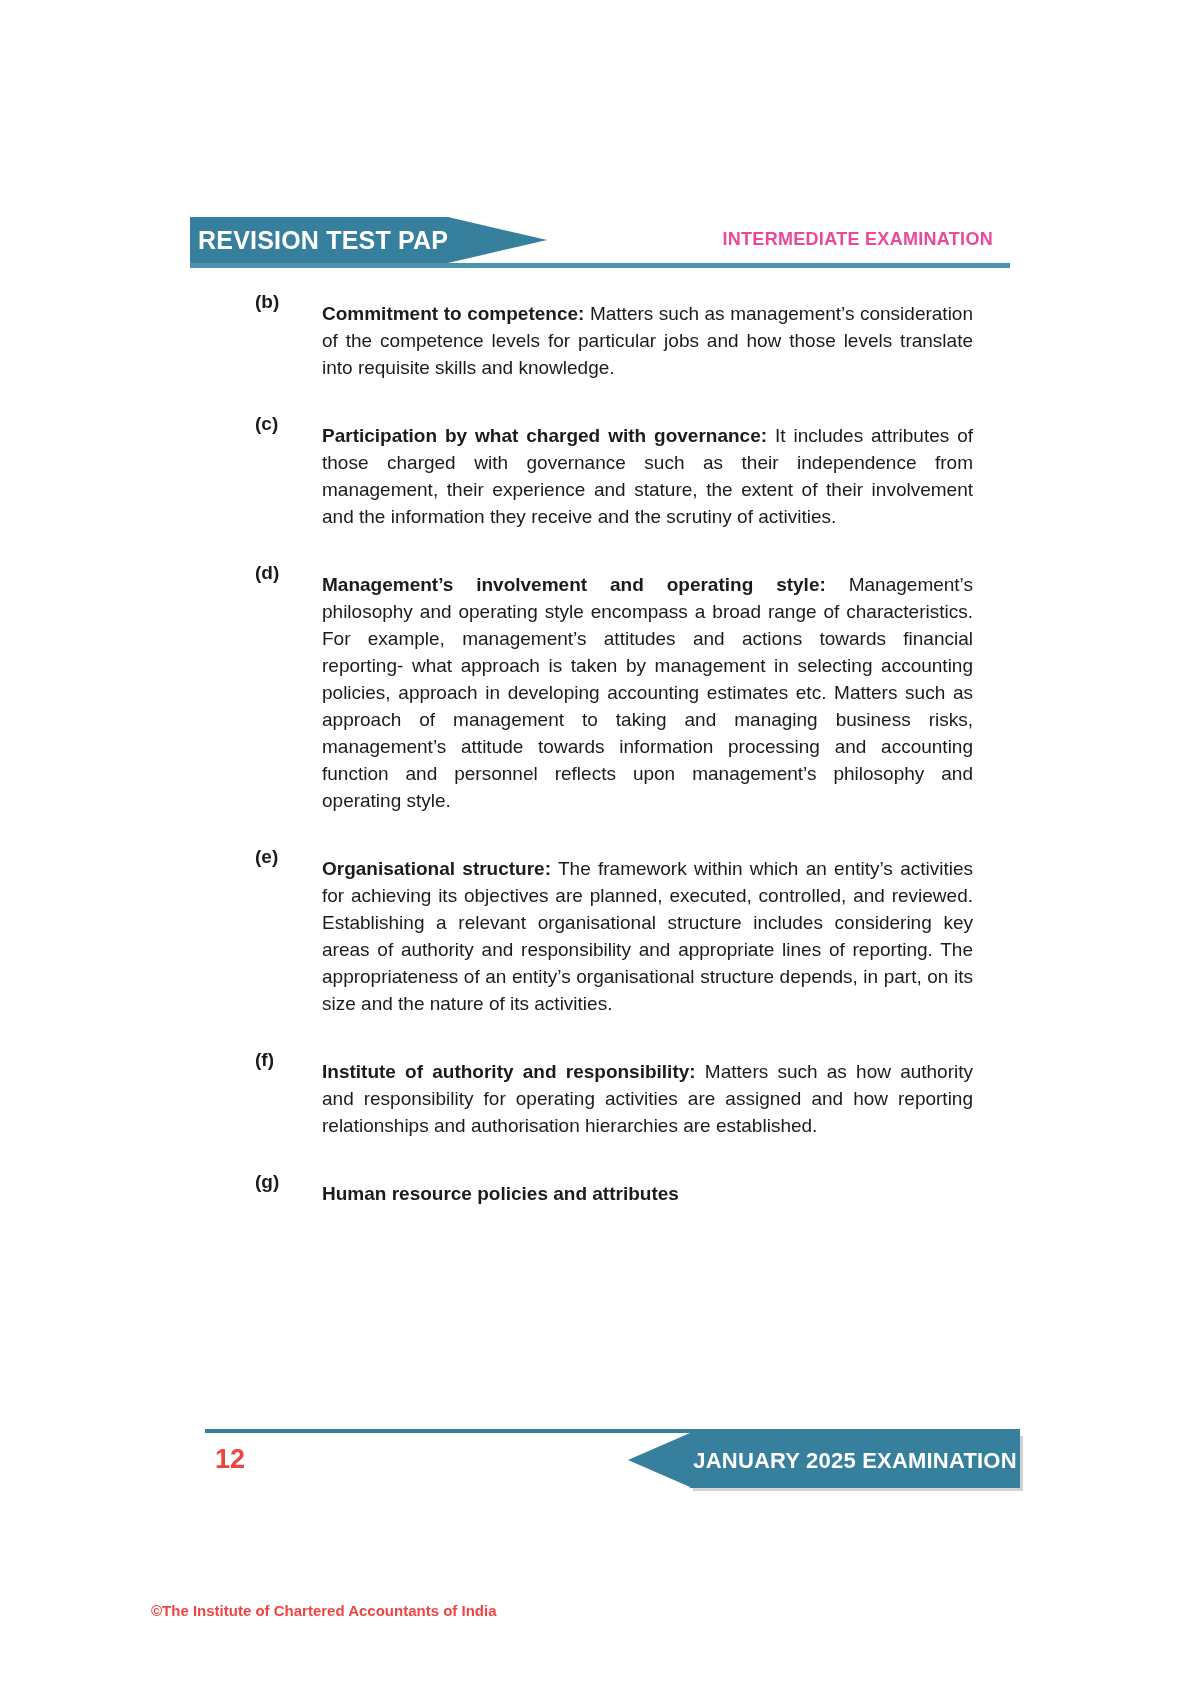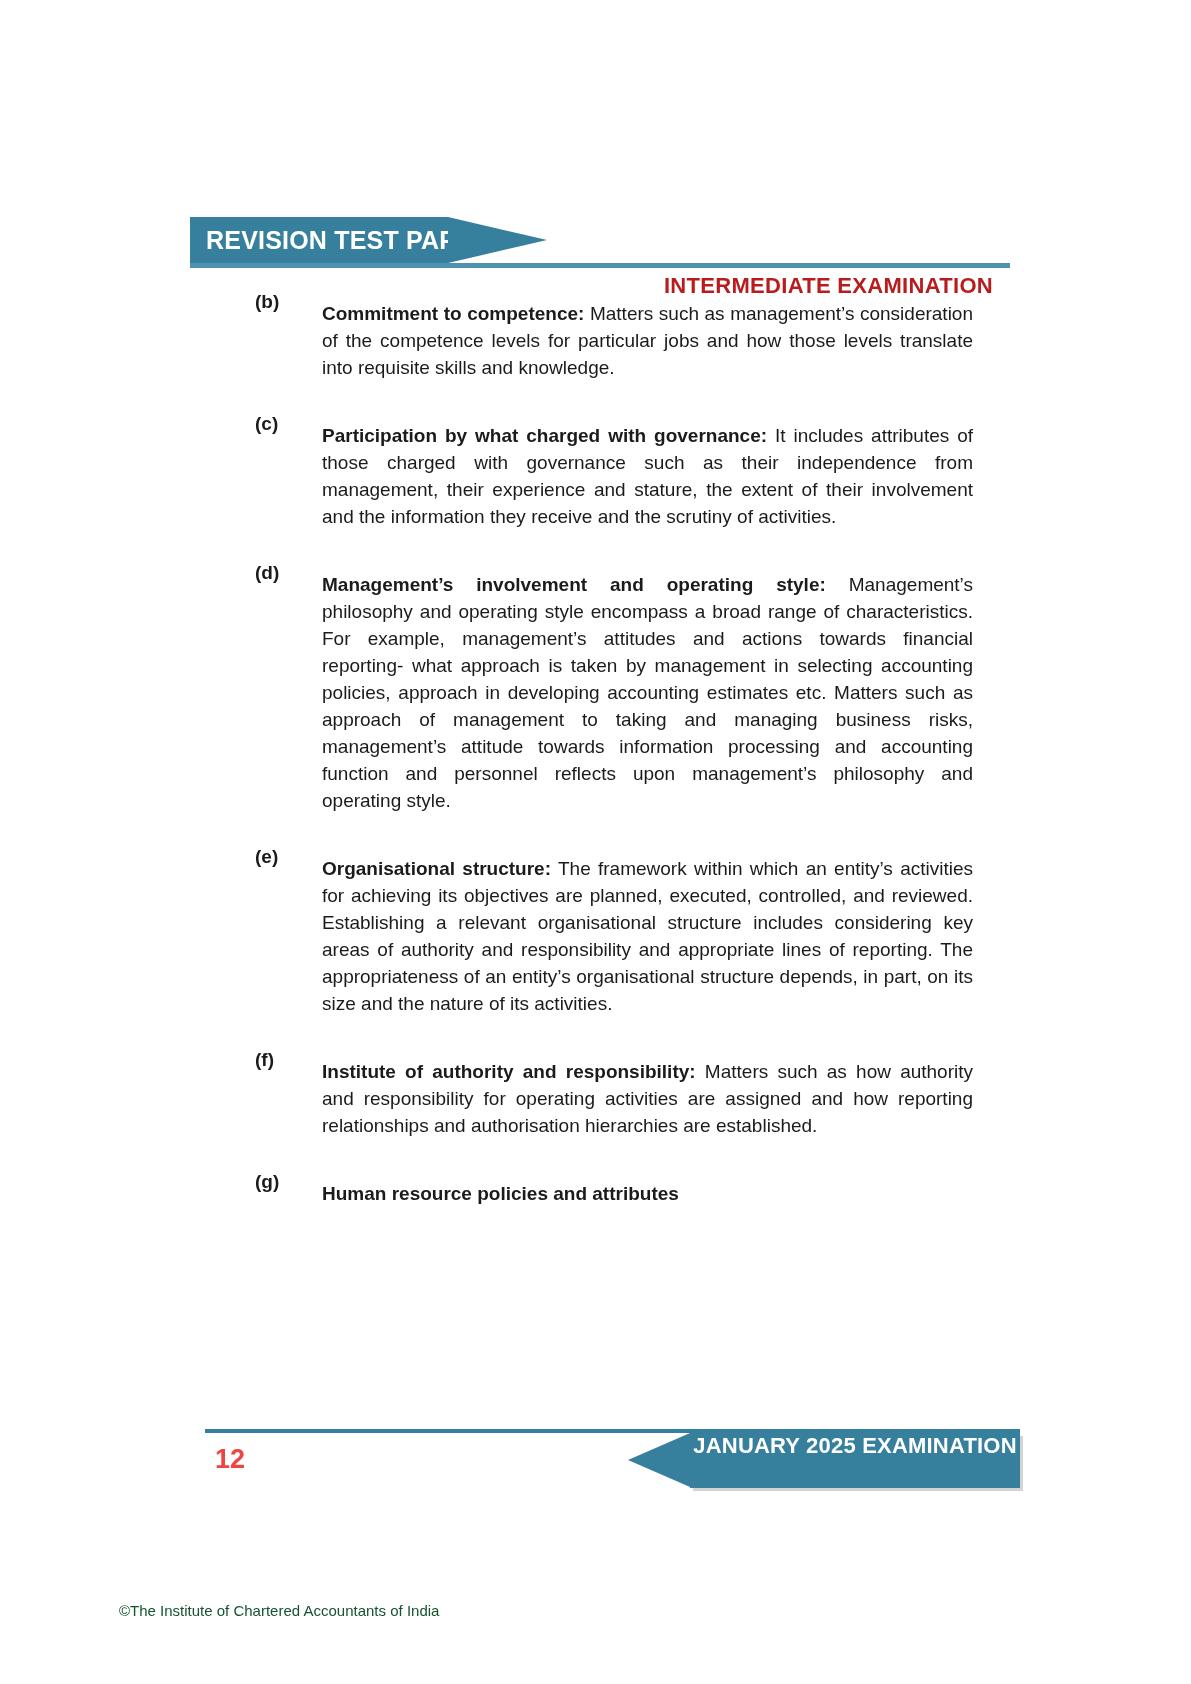--- a/index.html
+++ b/index.html
@@ -14,21 +14,21 @@
     overflow: hidden;
   }
 
   
   .banner-left {
     position: absolute;
     left: 190px; top: 217px;
     width: 258px; height: 46px;
     background: #37809d;
     display: flex; align-items: center;
-    padding-left: 16px;
+    padding-left: 8px;
     box-sizing: border-box;
   }
   .banner-left-text {
     color: #ffffff;
     font-weight: 700;
     font-size: 25px;
     letter-spacing: 0.2px;
     white-space: nowrap;
   }
   .banner-arrow {
@@ -36,25 +36,24 @@
     left: 100%; top: 0;
     width: 0; height: 0;
     border-top: 23px solid transparent;
     border-bottom: 23px solid transparent;
     border-left: 99px solid #37809d;
   }
   .header-right {
     position: absolute;
     right: 198px; top: 229px;
     font-weight: 700;
-    font-size: 22px;
-    color: #b91c1c;
+    font-size: 18px;
+    color: #ec4899;
     letter-spacing: 0.3px;
     white-space: nowrap;
-    margin-top: 44px;
   }
   .header-rule {
     position: absolute;
     left: 190px; top: 263px;
     width: 820px; height: 5px;
     background: #4d93b0;
   }
 
   
   .content {
@@ -81,44 +80,45 @@
     left: 215px; top: 1444px;
     color: #ef4444;
     font-weight: 700;
     font-size: 27px;
   }
   .footer-banner {
     position: absolute;
     left: 690px; top: 1433px;
     width: 330px; height: 55px;
     background: #37809d;
-    display: flex; justify-content: center;
+    display: flex; align-items: center; justify-content: center;
     box-shadow: 3px 3px 0 rgba(130,130,130,0.35);
   }
   .footer-arrow {
     position: absolute;
     right: 100%; top: 0;
     width: 0; height: 0;
     border-top: 27.5px solid transparent;
     border-bottom: 27.5px solid transparent;
     border-right: 62px solid #37809d;
   }
   .footer-banner-text {
     color: #ffffff;
     font-weight: 700;
     font-size: 22px;
     letter-spacing: 0.2px;
     white-space: nowrap;
   }
 
   .copyright {
     position: absolute;
-    left: 119px; top: 1602px;
+    left: 151px; top: 1602px;
     font-size: 15px;
-    color: #14532d;
+    color: #ef4444;
+    font-weight: bold;
   }
 </style>
 </head>
 <body>
 
 <div class="page">
 
   <div class="banner-left">
     <span class="banner-left-text">REVISION TEST PAPER</span>
     <span class="banner-arrow"></span>

